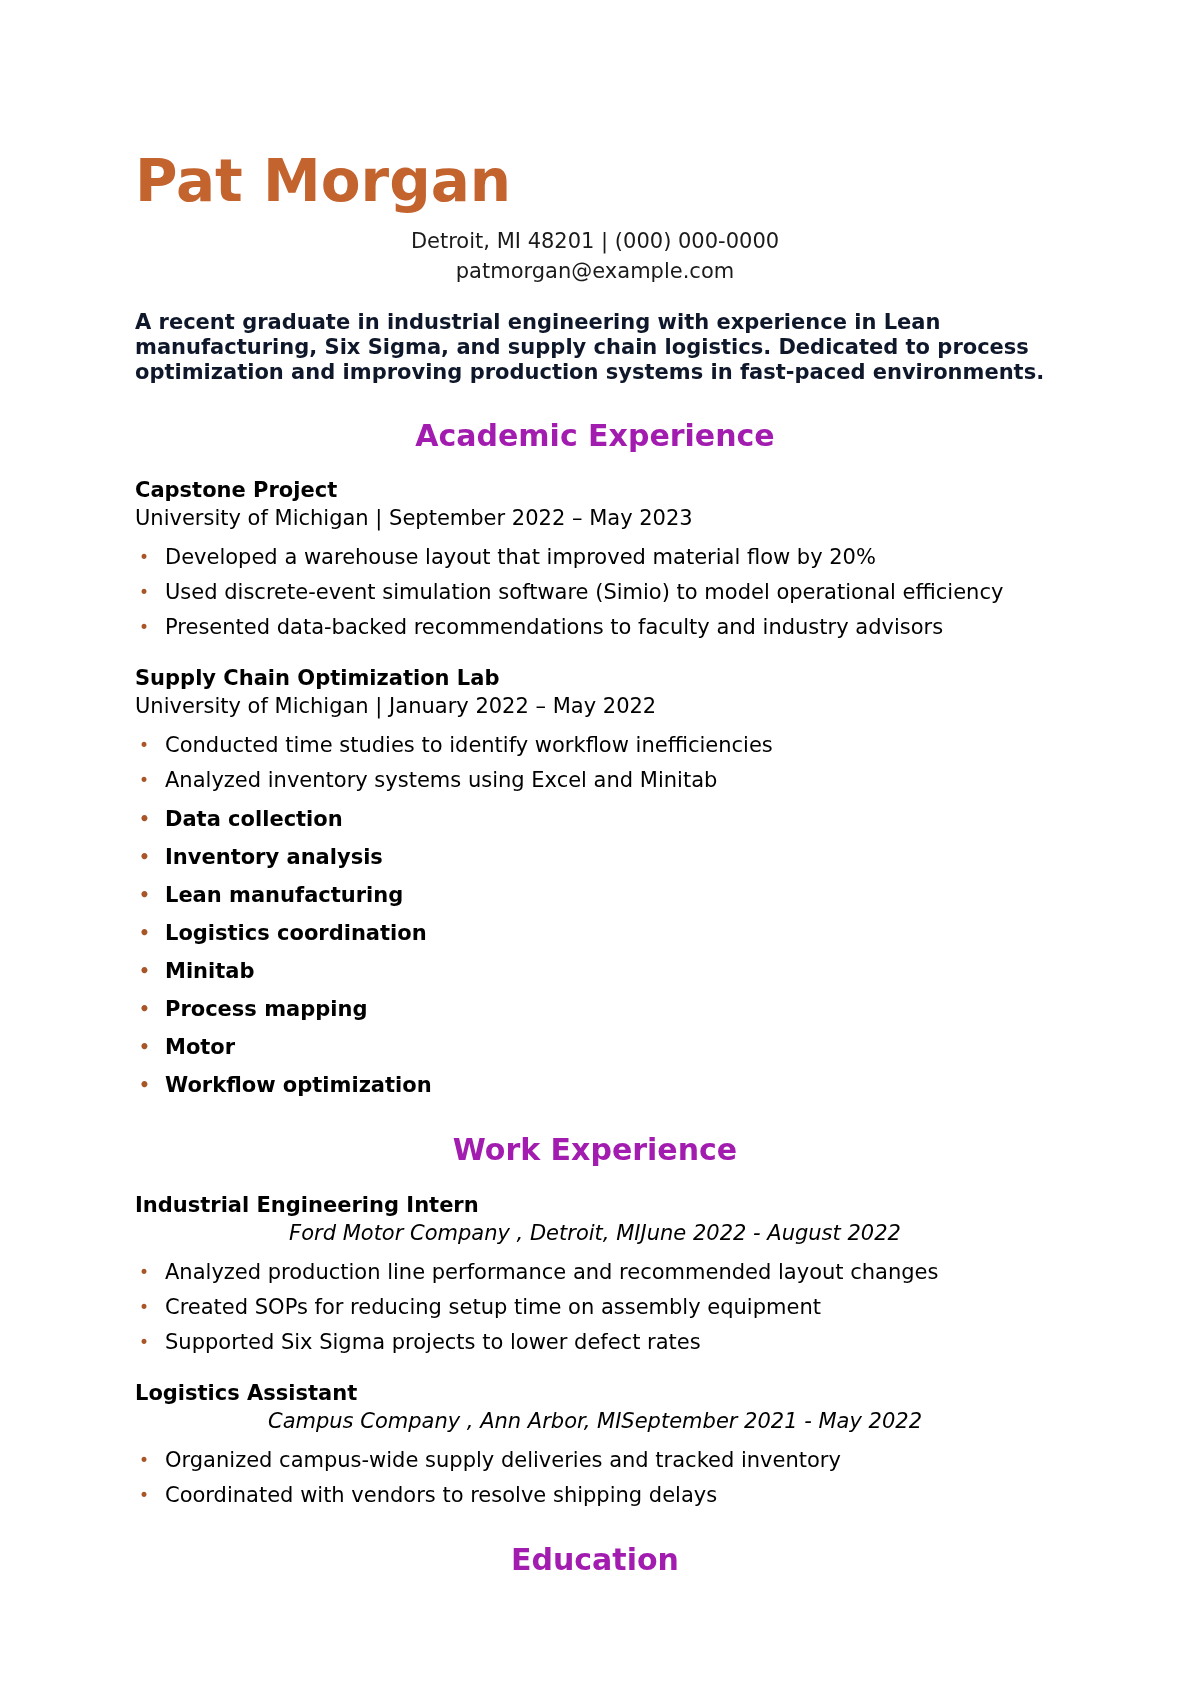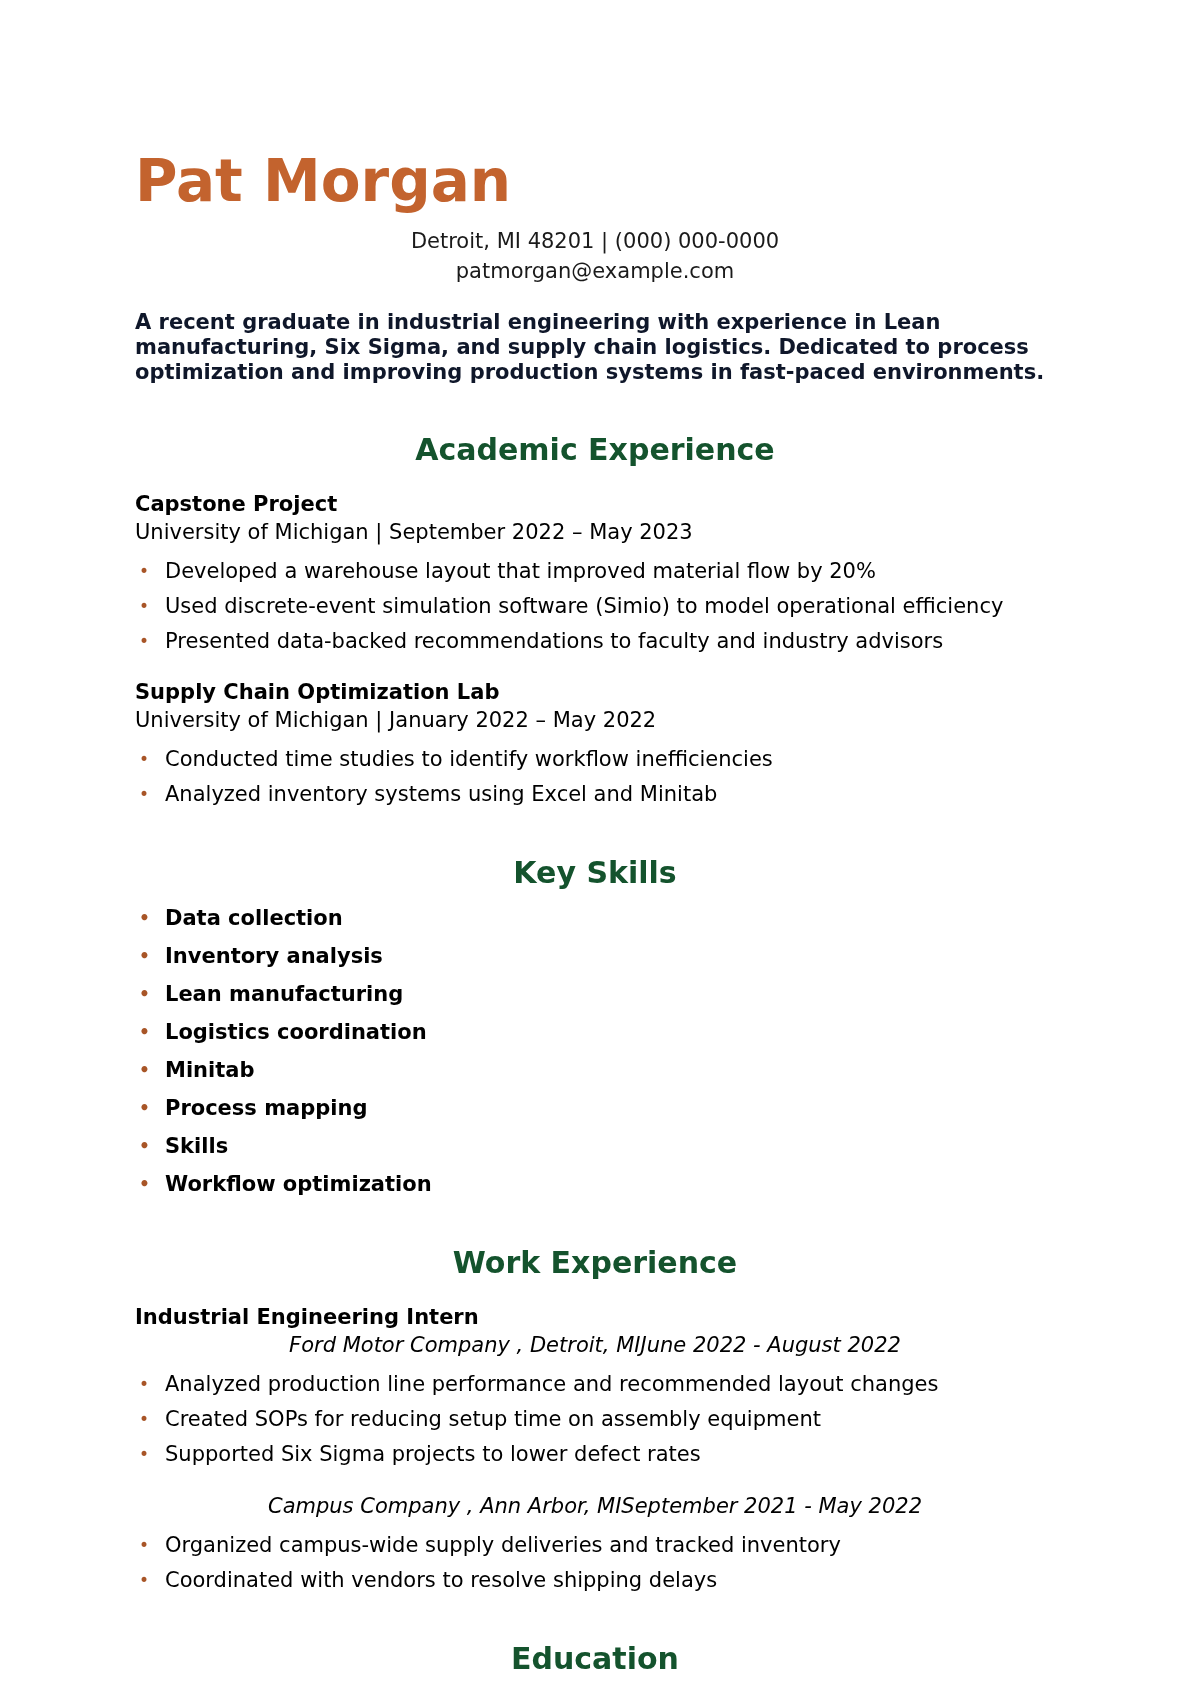--- a/index.html
+++ b/index.html
@@ -30,22 +30,22 @@
     margin-top: 24px;
     font-size: 21px;
     font-weight: bold;
     line-height: 25px;
     color: #0f172a;
   }
   .section-title {
     text-align: center;
     font-size: 30px;
     font-weight: bold;
-    color: #14532d;
-    margin: 48px 0 14px 0;
+    color: #a21caf;
+    margin: 34px 0 14px 0;
     line-height: 1.15;
   }
   .entry { margin-top: 24px; }
   .entry:first-of-type { margin-top: 18px; }
   .entry-title {
     font-size: 21px;
     font-weight: bold;
     line-height: 27px;
   }
   .entry-sub {
@@ -127,21 +127,20 @@
         <span class="bullet">•</span>
         <span class="li-text">Conducted time studies to identify workflow inefficiencies</span>
       </li>
       <li>
         <span class="bullet">•</span>
         <span class="li-text">Analyzed inventory systems using Excel and Minitab</span>
       </li>
     </ul>
   </div>
 
-  <h2 class="section-title">Key Skills</h2>
 
   <ul class="bullets skills">
     <li>
       <span class="bullet">•</span>
       <span class="li-text">Data collection</span>
     </li>
     <li>
       <span class="bullet">•</span>
       <span class="li-text">Inventory analysis</span>
     </li>
@@ -156,21 +155,21 @@
     <li>
       <span class="bullet">•</span>
       <span class="li-text">Minitab</span>
     </li>
     <li>
       <span class="bullet">•</span>
       <span class="li-text">Process mapping</span>
     </li>
     <li>
       <span class="bullet">•</span>
-      <span class="li-text">Skills</span>
+      <span class="li-text">Motor</span>
     </li>
     <li>
       <span class="bullet">•</span>
       <span class="li-text">Workflow optimization</span>
     </li>
   </ul>
 
   <h2 class="section-title">Work Experience</h2>
 
   <div class="entry">
@@ -189,20 +188,21 @@
         <span class="li-text">Created SOPs for reducing setup time on assembly equipment</span>
       </li>
       <li>
         <span class="bullet">•</span>
         <span class="li-text">Supported Six Sigma projects to lower defect rates</span>
       </li>
     </ul>
   </div>
 
   <div class="entry">
+    <div class="entry-title">Logistics Assistant</div>
     <div class="entry-meta">
       <span>Campus Company , Ann Arbor, MI</span>
       <span>September 2021 - May 2022</span>
     </div>
     <ul class="bullets">
       <li>
         <span class="bullet">•</span>
         <span class="li-text">Organized campus-wide supply deliveries and tracked inventory</span>
       </li>
       <li>

